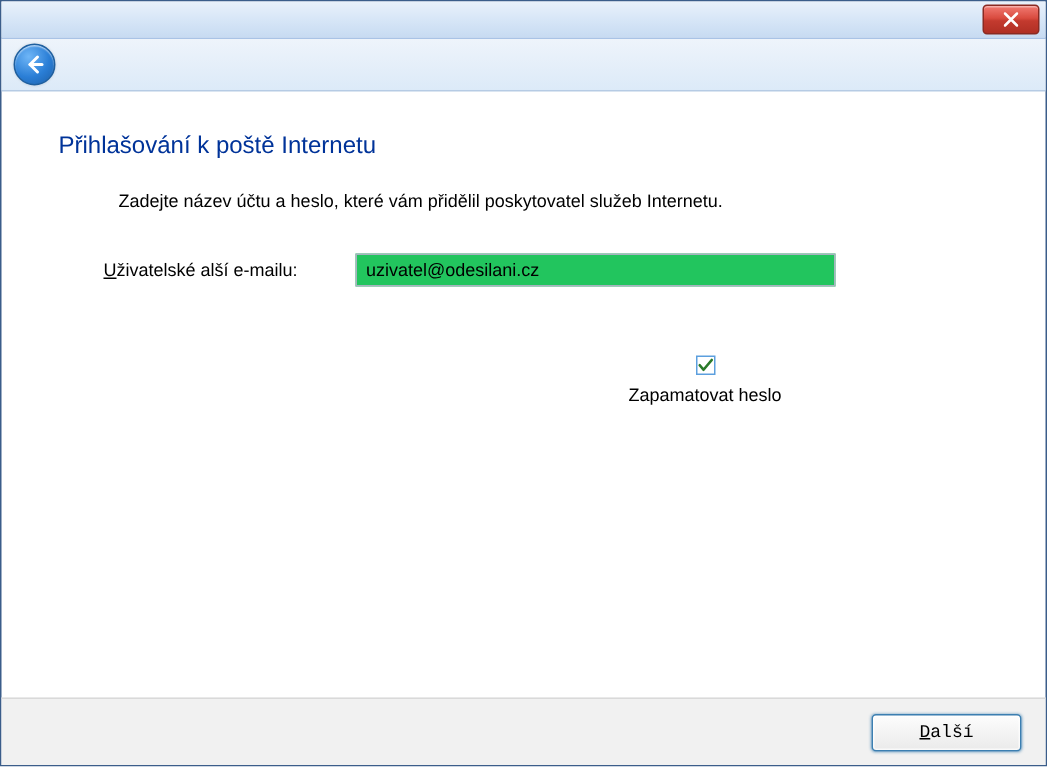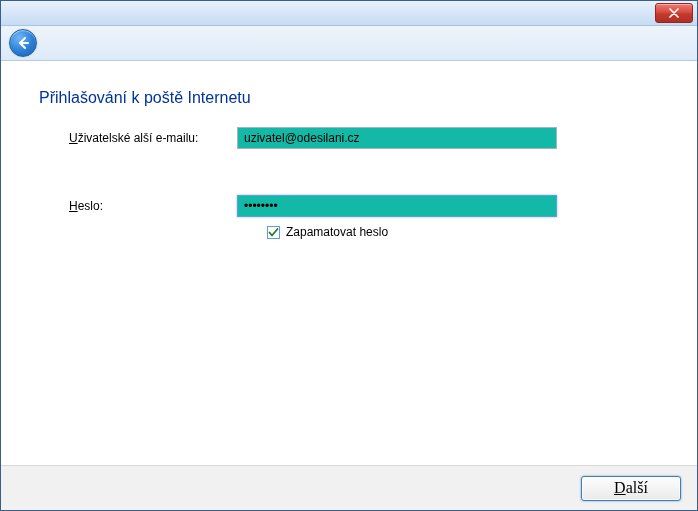--- a/index.html
+++ b/index.html
@@ -107,32 +107,33 @@
     text-decoration: underline;
   }
   .input {
     width: 320px;
     height: 22px;
     border: 1px solid #a7b3c0;
     padding: 2px 6px;
     font-family: inherit;
     font-size: 12px;
     box-sizing: border-box;
-    background: #14b8a6;
+    background: #22c55e;
   }
   .input.focus {
     border: 1px solid #5c9fde;
     box-shadow: 0 0 2px rgba(70,140,220,0.6);
   }
   .check-row {
     margin-left: 198px;
     display: flex;
     align-items: center;
     gap: 6px;
     font-size: 12px;
+    flex-direction: column;
   }
   .check {
     width: 13px;
     height: 13px;
     border: 1px solid #5c9fde;
     background: #fff;
     display: inline-flex;
     align-items: center;
     justify-content: center;
     box-sizing: border-box;
@@ -151,22 +152,22 @@
     justify-content: flex-end;
     gap: 8px;
     padding-right: 16px;
   }
   .btn {
     min-width: 74px;
     height: 23px;
     border: 1px solid #8a8a8a;
     border-radius: 3px;
     background: linear-gradient(to bottom, #fdfdfd 0%, #eaeaea 100%);
-    font-family: Liberation Serif, serif;
-    font-size: 16px;
+    font-family: Liberation Mono, monospace;
+    font-size: 12px;
     padding: 0 12px;
     display: inline-flex;
     align-items: center;
     justify-content: center;
     box-shadow: inset 0 0 0 1px rgba(255,255,255,0.7);
   }
   .btn.default {
     border: 1px solid #3c7fb1;
     box-shadow: 0 0 2px rgba(60,127,177,0.8), inset 0 0 0 1px rgba(255,255,255,0.7);
   }
@@ -195,36 +196,31 @@
         <svg viewBox="0 0 14 14">
             <path d="M9 2 L4 7 L9 12" fill="none" stroke="#fff" stroke-width="2" stroke-linecap="round" stroke-linejoin="round"></path>
             <path d="M4 7 L12 7" stroke="#fff" stroke-width="2" stroke-linecap="round"></path>
           </svg>
       </span>
     </div>
   </div>
 
   <div class="content">
     <h1 class="page-title">Přihlašování k poště Internetu</h1>
+    <p class="instruction">Zadejte název účtu a heslo, které vám přidělil poskytovatel služeb Internetu.</p>
 
     <div class="form">
 
       <div class="row">
         <div class="label">
           <span class="ul">U</span><span>živatelské alší e-mailu:</span>
         </div>
         <input class="input" type="text" value="uzivatel@odesilani.cz" style="">
       </div>
 
-      <div class="row tight">
-        <div class="label">
-          <span class="ul">H</span><span>eslo:</span>
-        </div>
-        <input class="input focus" type="text" value="••••••••" style="">
-      </div>
 
       <div class="check-row">
         <span class="check">
           <span>
             <svg viewBox="0 0 11 11">
                 <path d="M1.5 5.5 L4 8.5 L9.5 2" fill="none" stroke="#2a7a2a" stroke-width="1.8" stroke-linecap="round" stroke-linejoin="round"></path>
               </svg>
           </span>
         </span>
         <span>

